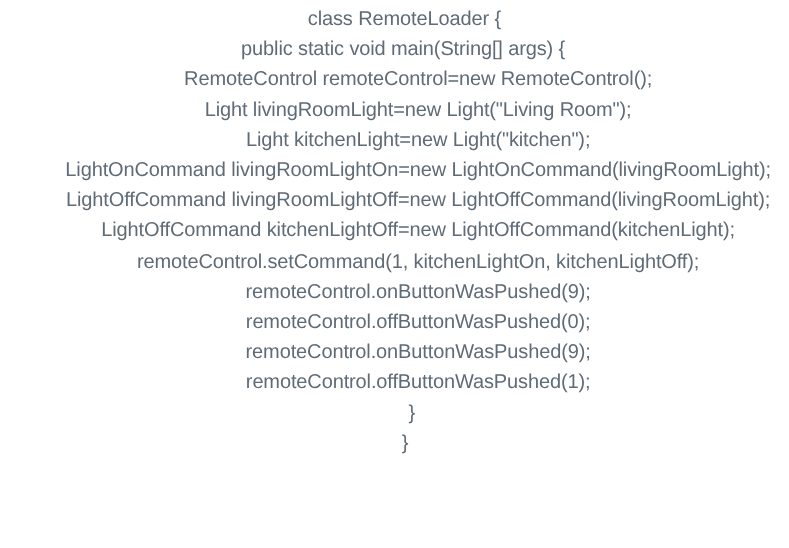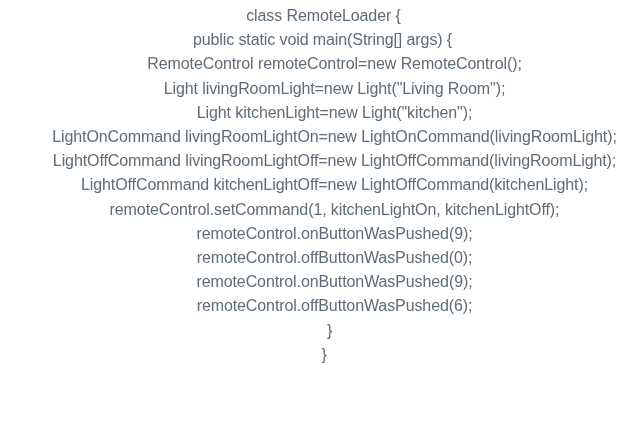--- a/index.html
+++ b/index.html
@@ -49,17 +49,17 @@
     <span class="code-line indent-3">RemoteControl remoteControl=new RemoteControl();</span>
     <span class="code-line indent-3">Light livingRoomLight=new Light("Living Room");</span>
     <span class="code-line indent-3">Light kitchenLight=new Light("kitchen");</span>
     <span class="code-line indent-3">LightOnCommand livingRoomLightOn=new LightOnCommand(livingRoomLight);</span>
     <span class="code-line indent-3">LightOffCommand livingRoomLightOff=new LightOffCommand(livingRoomLight);</span>
     <span class="code-line indent-3">LightOffCommand kitchenLightOff=new LightOffCommand(kitchenLight);</span>
     <span class="code-line indent-3">remoteControl.setCommand(1, kitchenLightOn, kitchenLightOff);</span>
     <span class="code-line indent-3">remoteControl.onButtonWasPushed(9);</span>
     <span class="code-line indent-3">remoteControl.offButtonWasPushed(0);</span>
     <span class="code-line indent-3">remoteControl.onButtonWasPushed(9);</span>
-    <span class="code-line indent-3">remoteControl.offButtonWasPushed(6);</span>
+    <span class="code-line indent-3">remoteControl.offButtonWasPushed(1);</span>
     <span class="code-line indent-close-2">}</span>
     <span class="code-line indent-close-1">}</span>
   </div>
 </div>
 
 </body></html>

